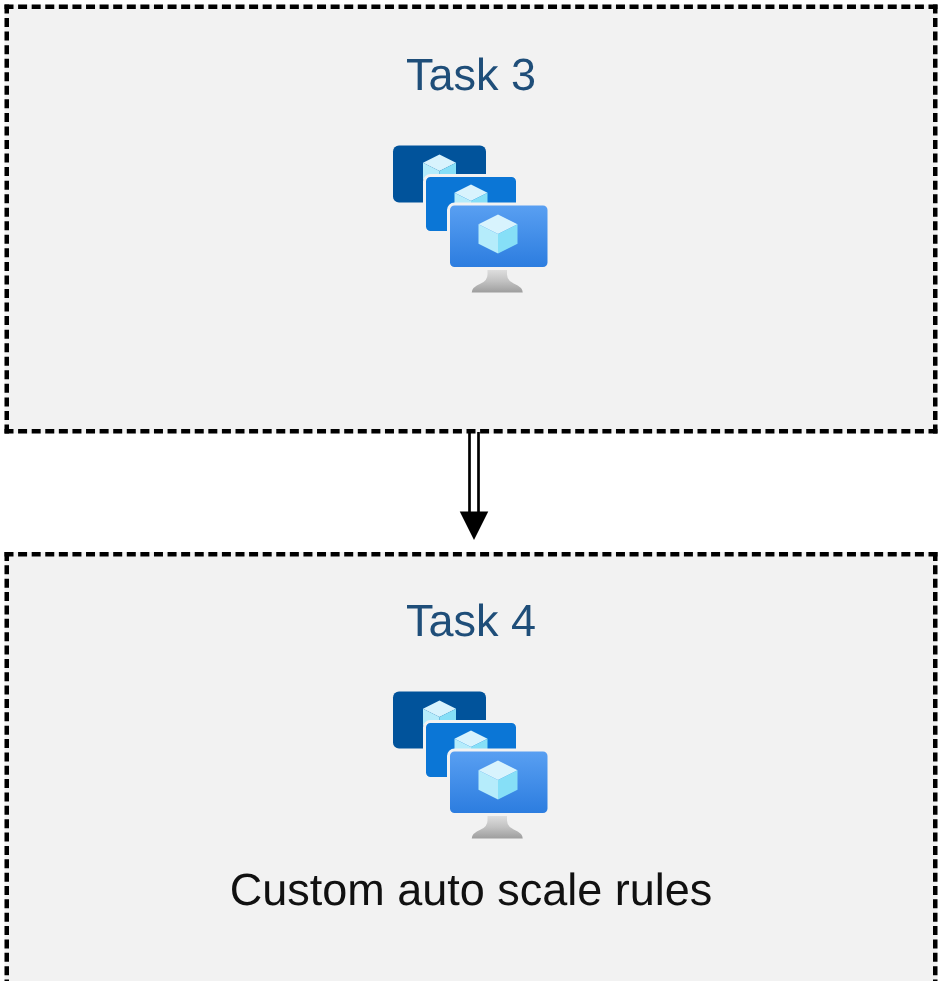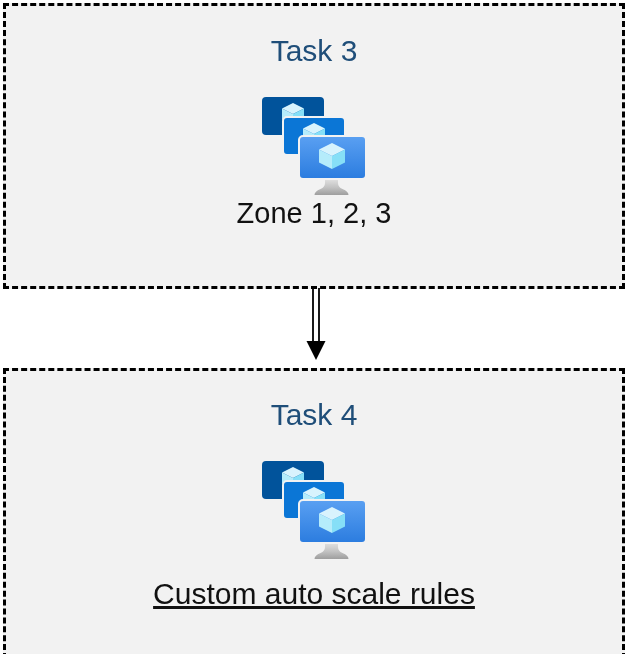--- a/index.html
+++ b/index.html
@@ -44,21 +44,21 @@
     height: 100px;
     margin-top: 27px;
   }
 
   .caption {
     font-size: 29px;
     line-height: 34px;
     color: #111111;
   }
   .caption-first { margin-top: 8px; }
-  .caption-single { margin-top: 17px; font-size: 30px; text-decoration: underline; }
+  .caption-single { margin-top: 17px; font-size: 30px; }
 
   .connector {
     position: absolute;
     left: 304px;
     top: 288px;
     width: 24px;
     height: 72px;
   }
   .defs-holder { position: absolute; width: 0; height: 0; overflow: hidden; }
 </style>
@@ -104,21 +104,20 @@
   </defs>
 </svg>
 
 <div class="canvas">
 
   <section class="task-box box-top">
     <h2 class="task-title">Task 3</h2>
     <svg class="vmss-icon" viewBox="0 0 106 100">
       <use href="#vmss-sym"></use>
     </svg>
-    <div class="caption">Zone 1, 2, 3</div>
   </section>
 
   <svg class="connector" viewBox="0 0 24 72">
     <line x1="9" y1="0" x2="9" y2="57" stroke="#000000" stroke-width="1.8"></line>
     <line x1="15" y1="0" x2="15" y2="57" stroke="#000000" stroke-width="1.8"></line>
     <polygon points="2.5,53 21.5,53 12,72" fill="#000000"></polygon>
   </svg>
 
   <section class="task-box box-bottom">
     <h2 class="task-title">Task 4</h2>

